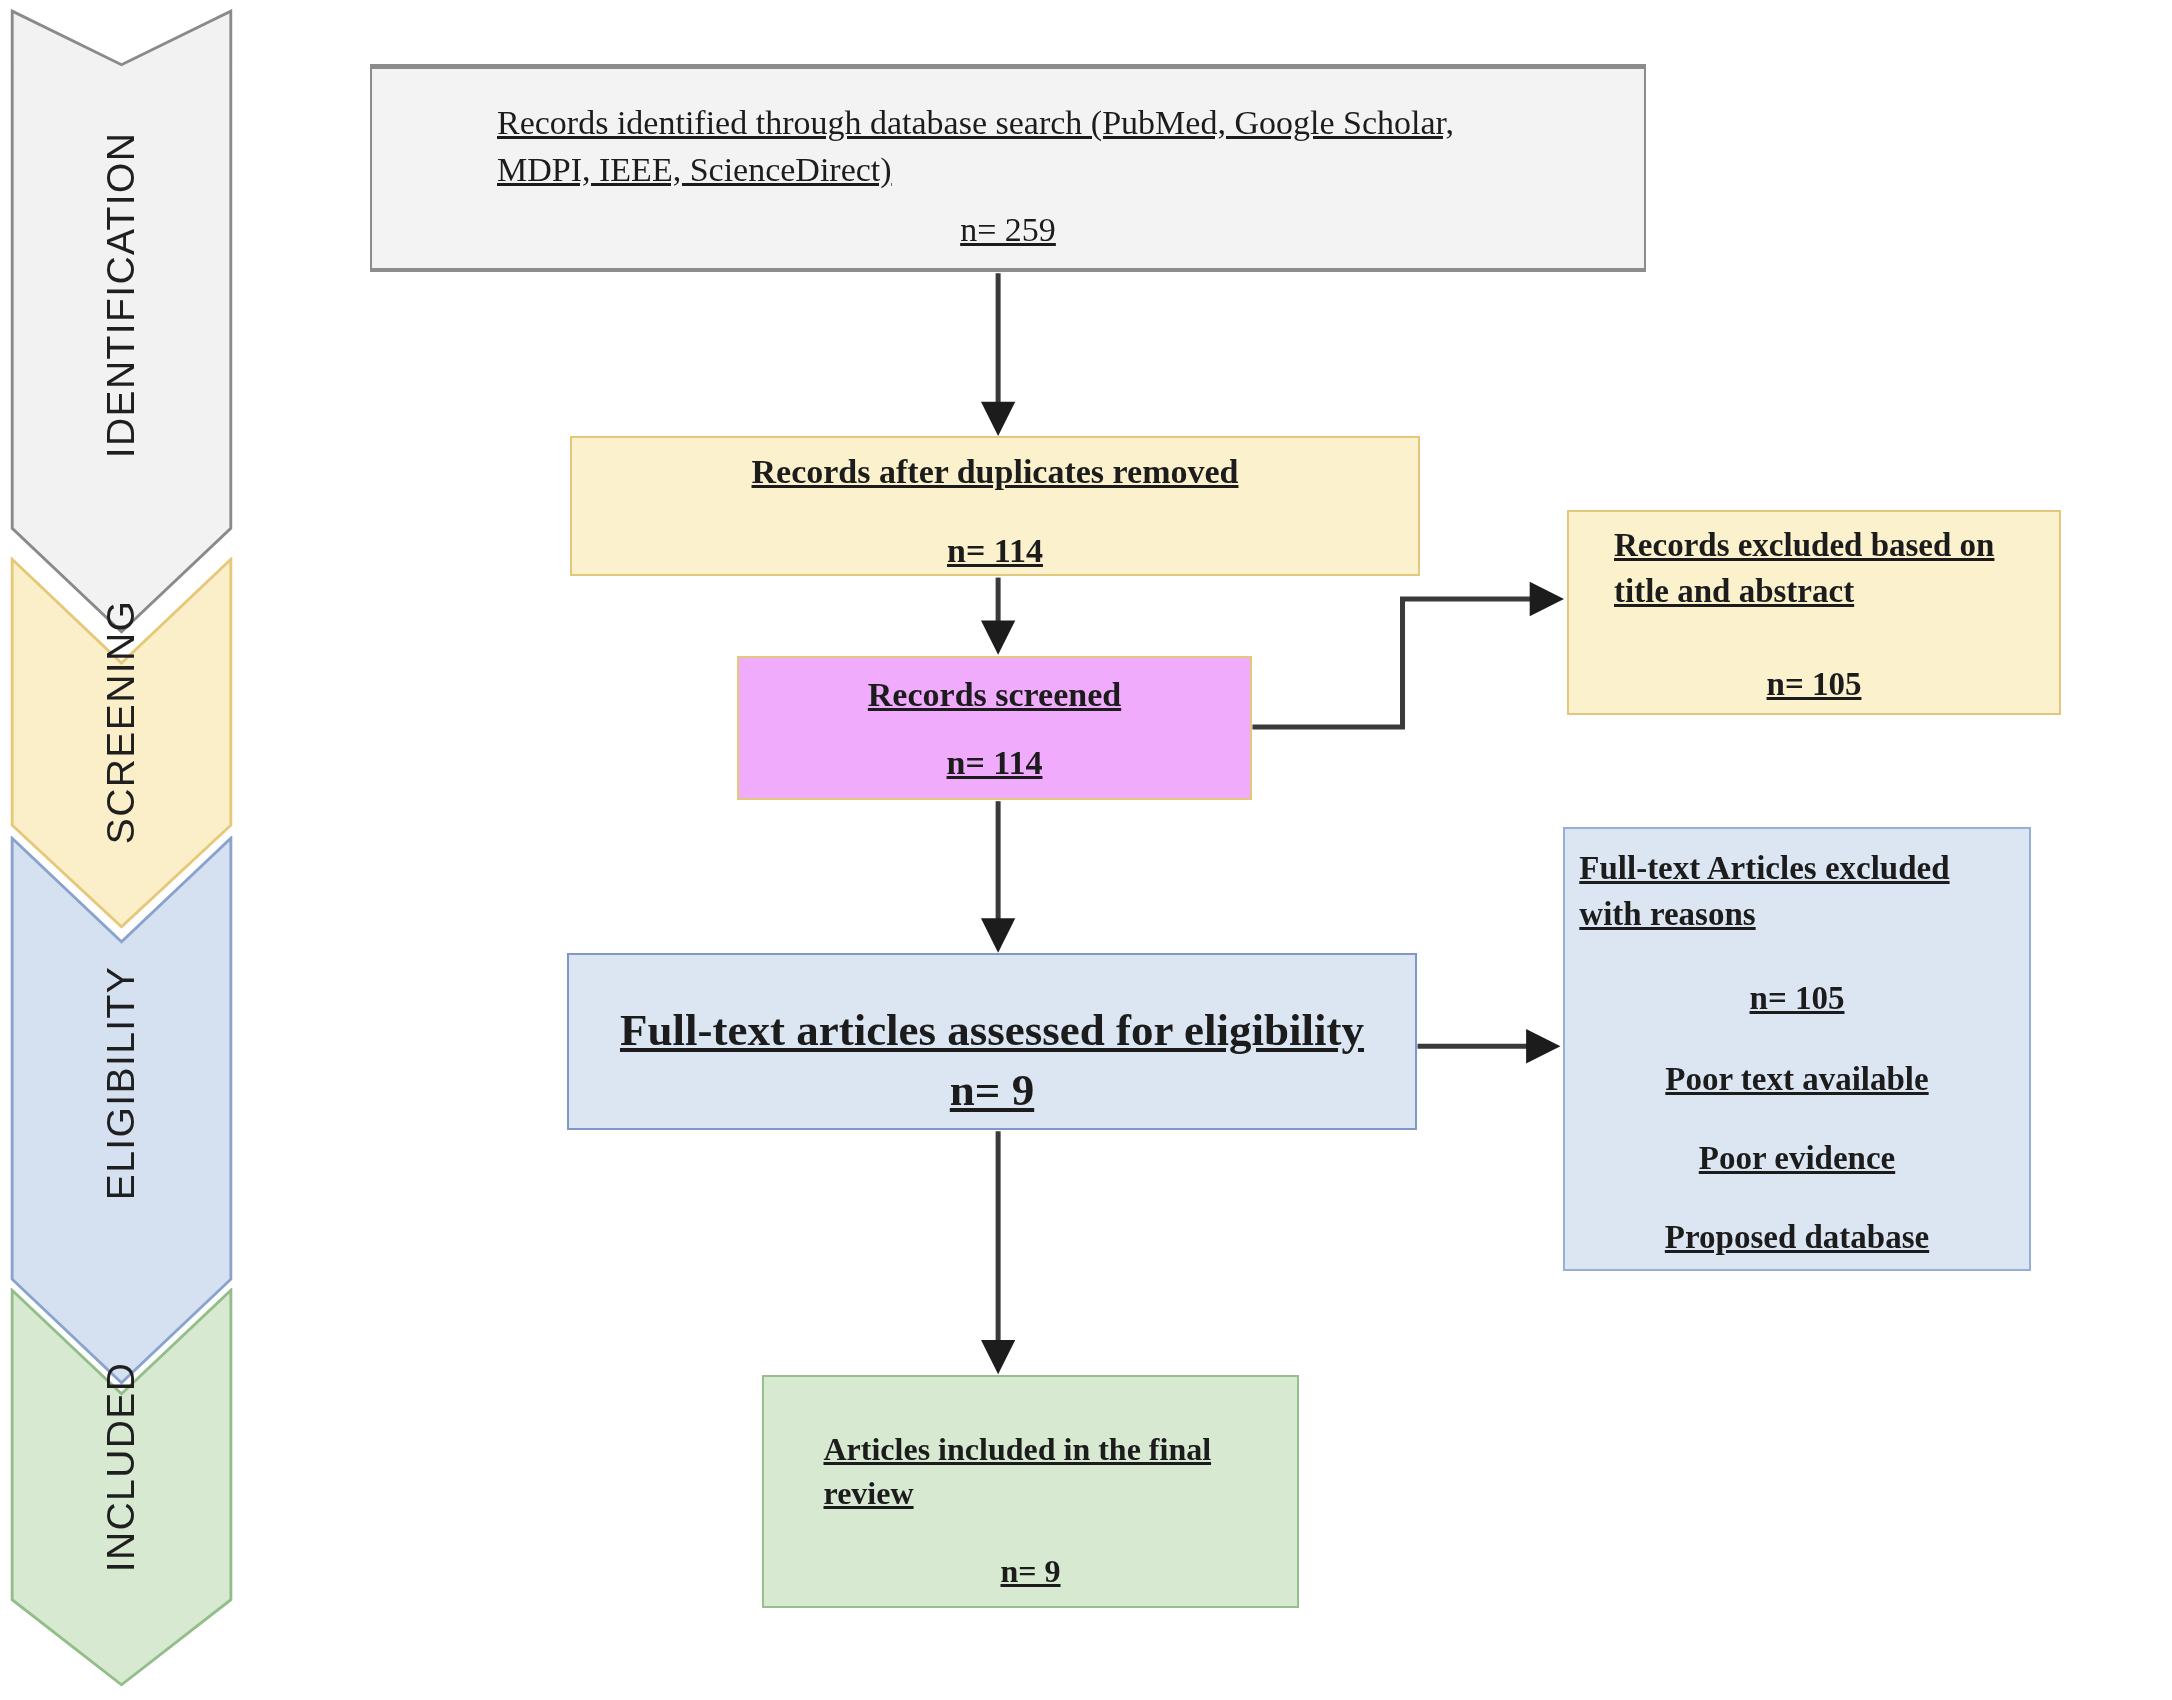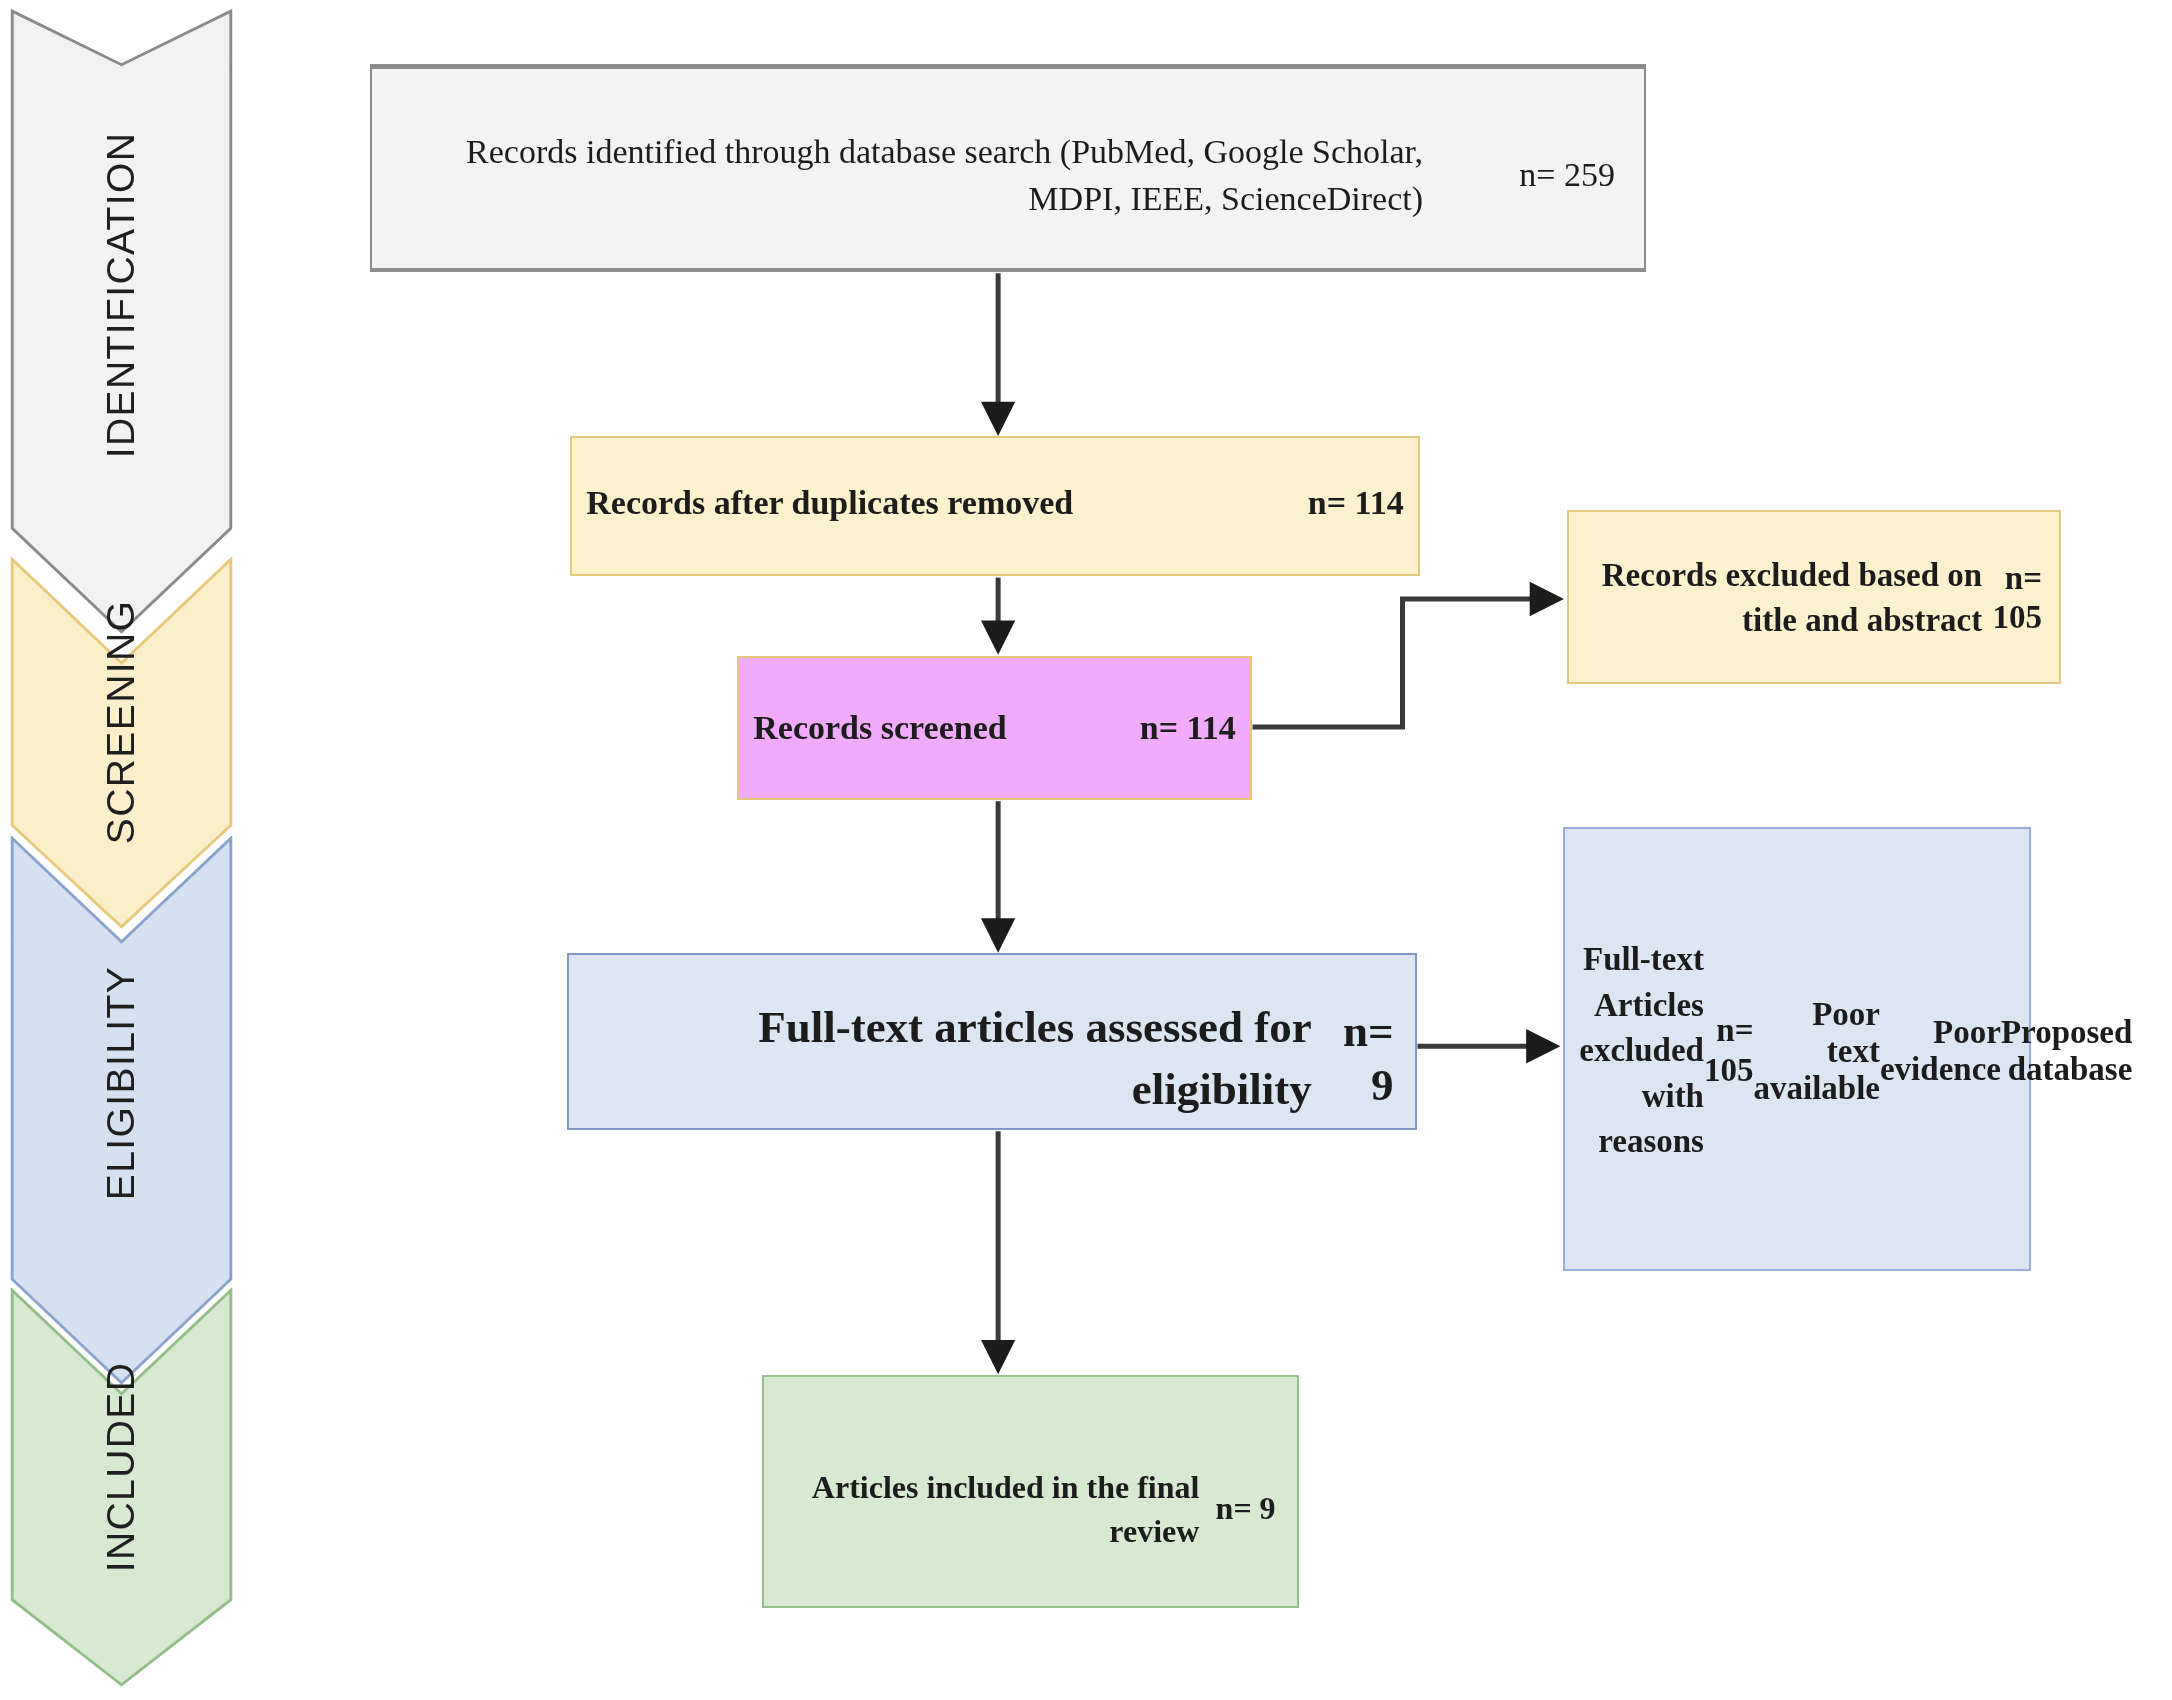--- a/index.html
+++ b/index.html
@@ -23,24 +23,25 @@
     white-space:nowrap;
     font-family:"Liberation Sans", sans-serif;
     font-size:39px;
     letter-spacing:1.4px;
     color:#1f1f1f;
   }
   
   .box{
     position:absolute;z-index:2;
     box-sizing:border-box;
-    display:flex;flex-direction:row;align-items:center;justify-content:space-between;
-    text-align:right;
+    display:flex;flex-direction:column;align-items:center;justify-content:space-between;
+    text-align:left;
     color:#1c1c1c;
     font-weight:700;
+    text-decoration:underline;
   }
   .box-title{line-height:1.38;}
   .box-count{line-height:1.2;}
   .box--identified{
     left:370px;top:64px;width:1276px;height:208px;
     background:#f3f3f3;
     border:2.9px solid #8c8c8c;border-top-width:5px;border-bottom-width:4.3px;
     padding:31px 29px 17px;
     font-weight:400;font-size:34px;
   }
@@ -52,21 +53,21 @@
     font-size:34px;
     gap:35px;
   }
   .box--screened{
     left:737px;top:656px;width:515px;height:144px;
     background:#f0abfc;border:2.9px solid #e3c87c;
     padding:14.3px 14.3px 14.3px;
     font-size:34px;
   }
   .box--excluded-yellow{
-    left:1567px;top:510px;width:494px;height:174px;
+    left:1567px;top:510px;width:494px;height:205px;
     background:#fbf1cd;border:2.9px solid #e3c87c;
     padding:11.4px 17px 8.6px;
     font-size:33px;
   }
   .box--excluded-yellow .box-title{max-width:400px;}
   .box--eligibility{
     left:567px;top:953px;width:850px;height:177px;
     background:#dce6f2;border:2.9px solid #8197c5;
     padding:44px 21.4px 11.4px;
     font-size:45px;

